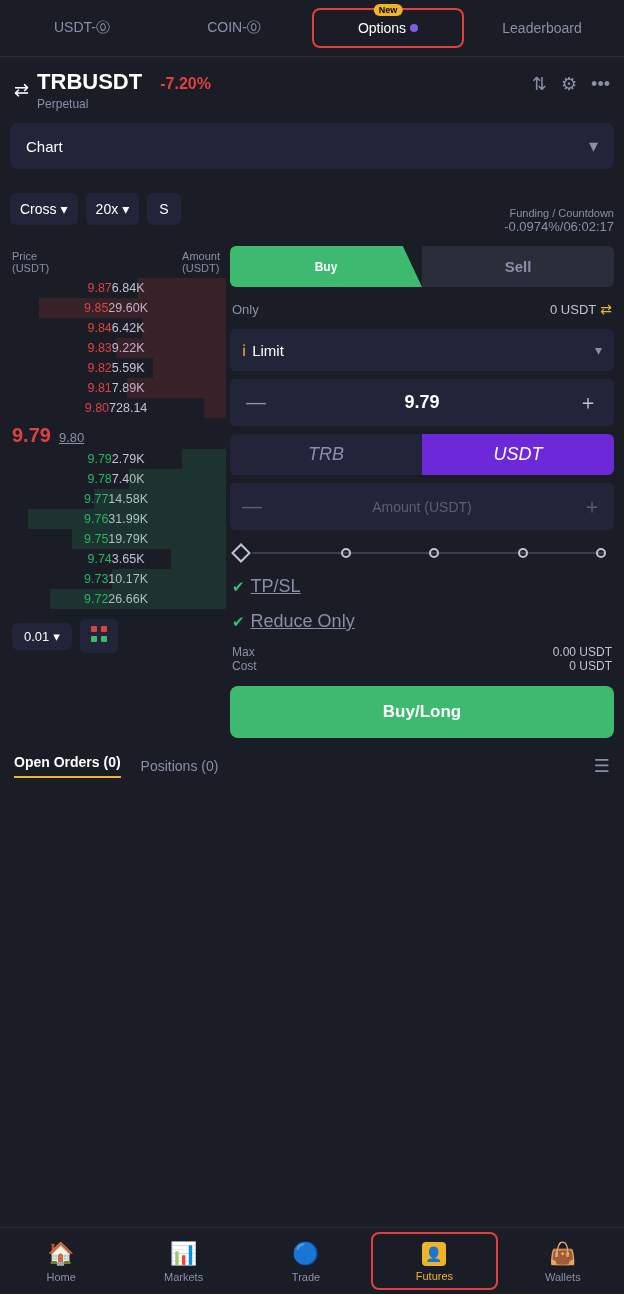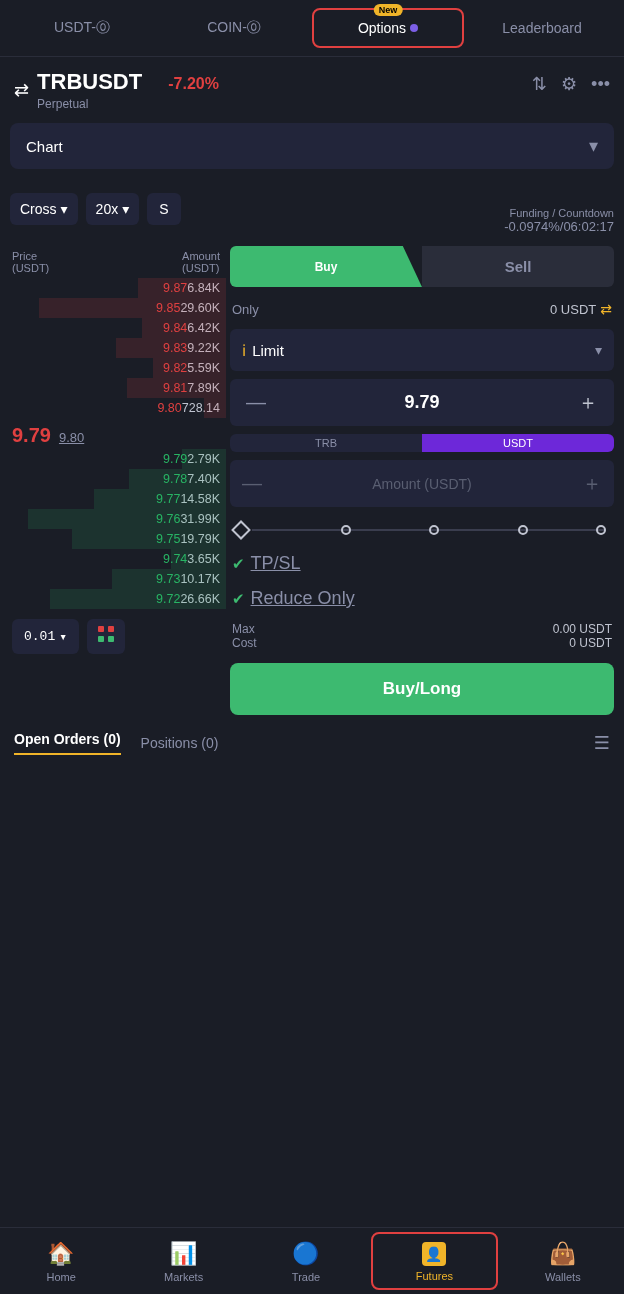--- a/index.html
+++ b/index.html
@@ -177,21 +177,21 @@
     }
     .order-book-headers {
       display: flex;
       justify-content: space-between;
       padding: 4px 6px;
       font-size: 11px;
       color: #8a8fa8;
     }
     .order-row {
       display: flex;
-      justify-content: flex-end;
+      justify-content: center;
       padding: 3px 6px;
       font-size: 12.5px;
       position: relative;
     }
     .order-row .price {
       color: #e04040;
       font-weight: 500;
     }
     .order-row .amount {
       color: #c0c4d0;
@@ -332,24 +332,25 @@
     }
 
     .currency-row {
       display: flex;
       margin-bottom: 8px;
     }
     .currency-btn {
       flex: 1;
       background: #22253a;
       border: none;
-      padding: 3px;
-      font-size: 11px;
+      padding: 10px;
+      font-size: 18px;
       color: #8a8fa8;
       cursor: pointer;
+      font-style: italic;
     }
     .currency-btn.active {
       color: #fff;
       background: #6d28d9;
     }
     .currency-btn:first-child { border-radius: 6px 0 0 6px; }
     .currency-btn:last-child { border-radius: 0 6px 6px 0; }
 
     .amount-row {
       display: flex;
@@ -541,21 +542,21 @@
   </div>
   <div class="tab-item">
     <span>Leaderboard</span>
   </div>
 </div>
 
 <div class="pair-header">
   <div class="pair-left">
     <span class="swap-icon">⇄</span>
     <div>
-      <div style="display:flex;align-items:baseline;gap:26px">
+      <div style="display:flex;align-items:baseline;gap:18px">
         <span class="pair-name">TRBUSDT</span>
         <span class="pair-change">-7.20%</span>
       </div>
       <div class="pair-type">Perpetual</div>
     </div>
   </div>
   <div class="pair-actions">
     <span class="pair-action-icon">⇅</span>
     <span class="pair-action-icon">⚙</span>
     <span class="pair-action-icon">•••</span>
@@ -672,21 +673,21 @@
           <span class="price">9.73</span>
           <span class="amount">10.17K</span>
         </div>
         <div class="order-row green">
           <div class="order-bar-green" style="width: 80%;"></div>
           <span class="price">9.72</span>
           <span class="amount">26.66K</span>
         </div>
       </div>
 
-    <div style="display:flex;gap:8px;padding:10px 6px 4px;font-family:Liberation Mono, monospace;">
+    <div style="display:flex;align-items:center;gap:8px;padding:10px 6px 4px;">
       <div style="background:#22253a;border-radius:6px;padding:6px 12px;font-size:13px;color:#fff;display:flex;align-items:center;gap:4px;">
         <span>0.01</span>
         <span>▾</span>
       </div>
       <div style="background:#22253a;border-radius:6px;padding:6px 10px;cursor:pointer;">
         <svg width="18" height="18" viewBox="0 0 18 18" fill="none">
           <rect x="1" y="1" width="6" height="6" fill="#e04040" rx="1"></rect>
           <rect x="1" y="11" width="6" height="6" fill="#3dba70" rx="1"></rect>
           <rect x="11" y="1" width="6" height="6" fill="#e04040" rx="1"></rect>
           <rect x="11" y="11" width="6" height="6" fill="#3dba70" rx="1"></rect>

